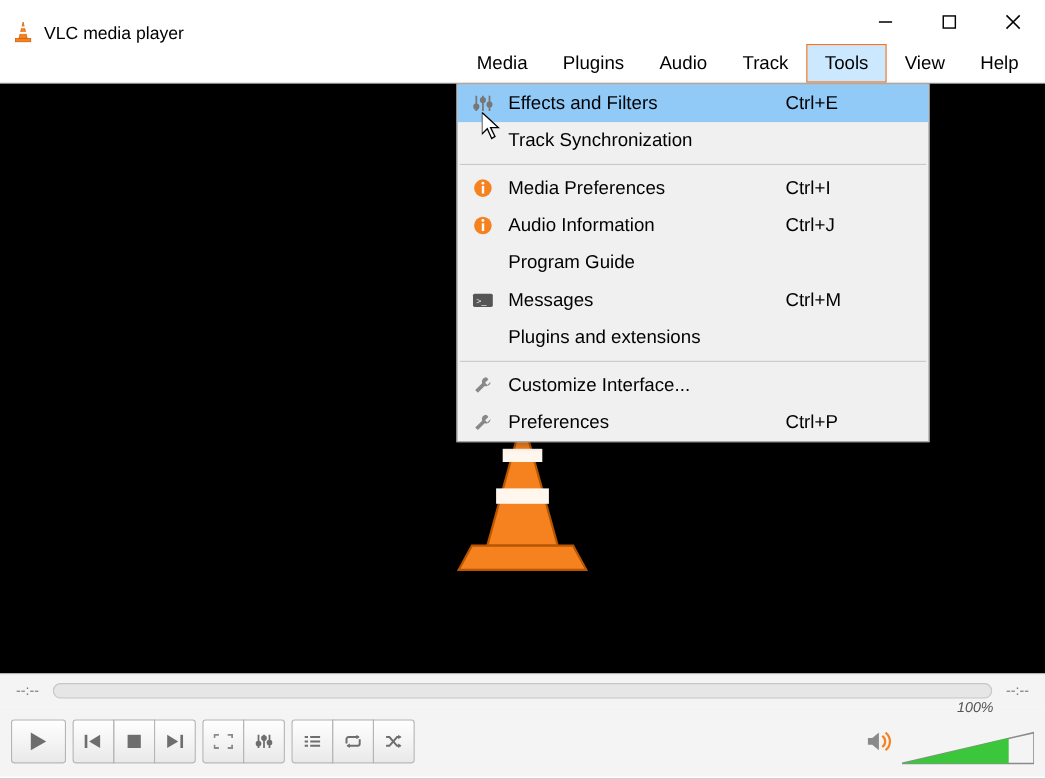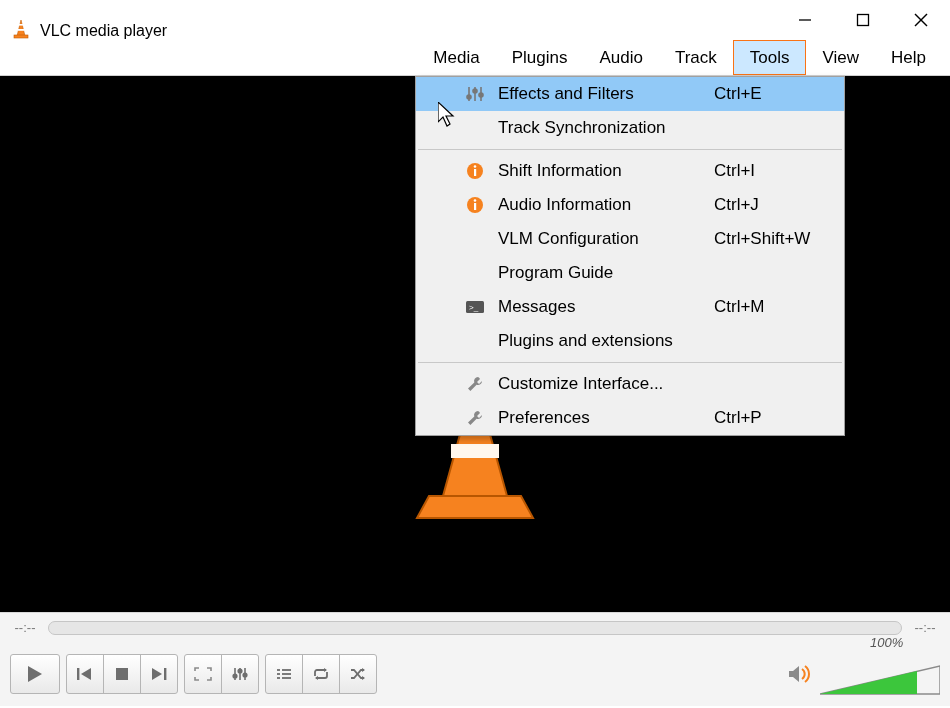--- a/index.html
+++ b/index.html
@@ -13,21 +13,21 @@
   .cone { width: 22px; height: 22px; display: inline-block; position: relative; }
   
   .menubar { height: 36px; display: flex; align-items: stretch; padding: 0 8px; border-bottom: 1px solid #d0d0d0; background: #fff; justify-content: flex-end; }
   .menu-item { padding: 0 16px; font-size: 17px; color: #000; display: flex; align-items: center; cursor: default; }
   .menu-item.active { background: #cce8ff; border: 1px solid #f97316; }
   
   .video-area { background: #000; position: relative; height: 536px; }
   .cone-big { position: absolute; left: 415px; top: 304px; width: 120px; height: 140px; }
   
   .dropdown { position: absolute; left: 415px; top: 76px; width: 430px; background: #f0f0f0; border: 1px solid #a0a0a0; box-shadow: 3px 3px 6px rgba(0,0,0,.25); z-index: 10; }
-  .dd-item { height: 34px; display: flex; align-items: center; font-size: 17px; color: #000; cursor: default; padding-left: 36px; }
+  .dd-item { height: 34px; display: flex; align-items: center; font-size: 17px; color: #000; cursor: default; }
   .dd-item.highlight { background: #91c9f7; }
   .dd-icon { width: 46px; display: flex; justify-content: center; }
   .dd-label { flex: 1; }
   .dd-shortcut { width: 130px; color: #000000; font-size: 17px; }
   .dd-sep { height: 1px; background: #c8c8c8; margin: 4px 2px; }
   
   .cursor { position: absolute; left: 438px; top: 102px; z-index: 20; pointer-events: none; }
   
   .seekbar-row { height: 30px; display: flex; align-items: center; padding: 0 10px; background: #f4f4f4; border-top: 1px solid #d8d8d8; }
   .time { font-size: 13px; color: #777; width: 30px; text-align: center; }
@@ -125,38 +125,33 @@
     </div>
     <div class="dd-sep"></div>
     <div class="dd-item">
       <span class="dd-icon">
         <svg width="18" height="18">
           <circle cx="9" cy="9" r="8" fill="#f6821f"></circle>
           <rect x="8" y="7" width="2.2" height="7" fill="#fff"></rect>
           <circle cx="9" cy="4.5" r="1.3" fill="#fff"></circle>
         </svg>
       </span>
-      <span class="dd-label">Shift Information</span>
+      <span class="dd-label">Media Preferences</span>
       <span class="dd-shortcut">Ctrl+I</span>
     </div>
     <div class="dd-item">
       <span class="dd-icon">
         <svg width="18" height="18">
           <circle cx="9" cy="9" r="8" fill="#f6821f"></circle>
           <rect x="8" y="7" width="2.2" height="7" fill="#fff"></rect>
           <circle cx="9" cy="4.5" r="1.3" fill="#fff"></circle>
         </svg>
       </span>
       <span class="dd-label">Audio Information</span>
       <span class="dd-shortcut">Ctrl+J</span>
-    </div>
-    <div class="dd-item">
-      <span class="dd-icon"></span>
-      <span class="dd-label">VLM Configuration</span>
-      <span class="dd-shortcut">Ctrl+Shift+W</span>
     </div>
     <div class="dd-item">
       <span class="dd-icon"></span>
       <span class="dd-label">Program Guide</span>
       <span class="dd-shortcut"></span>
     </div>
     <div class="dd-item">
       <span class="dd-icon">
         <svg width="20" height="14">
           <rect x="1" y="1" width="18" height="12" rx="1.5" fill="#555"></rect>

